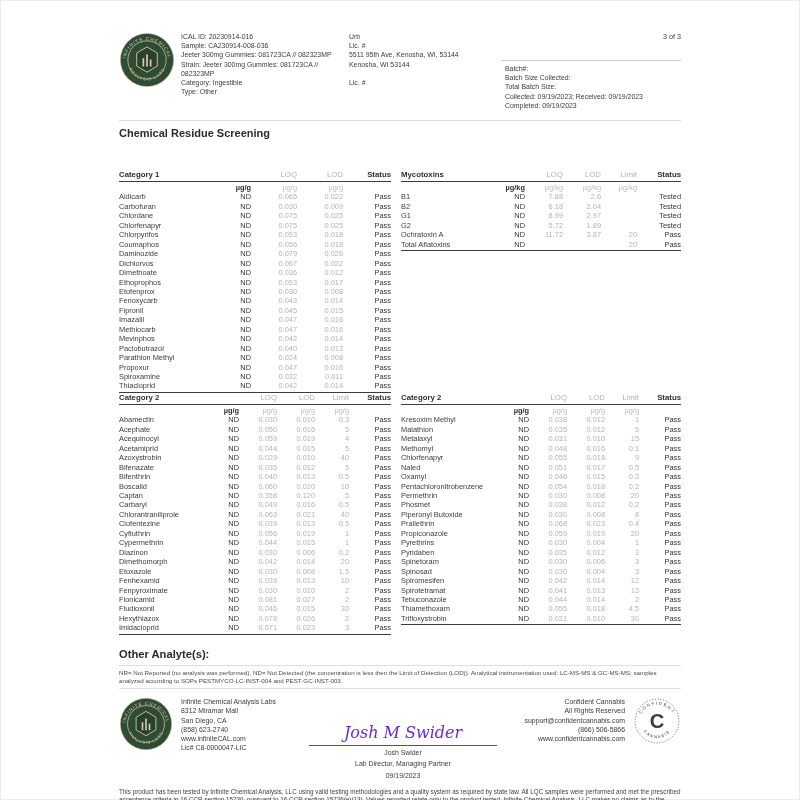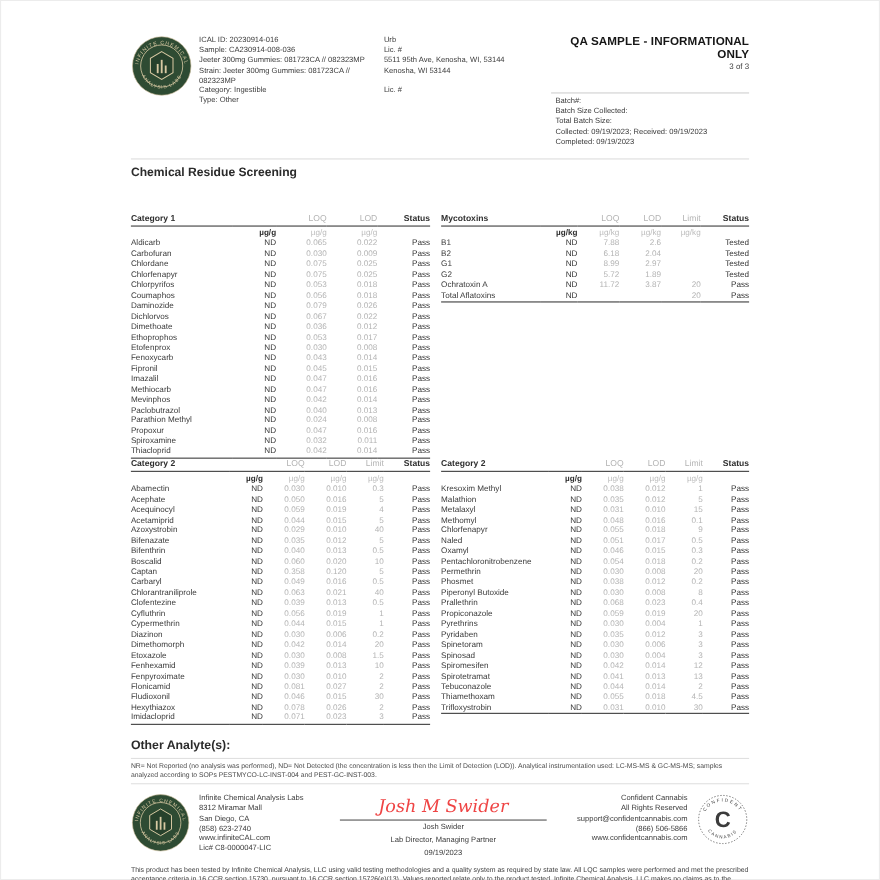--- a/index.html
+++ b/index.html
@@ -52,22 +52,22 @@
   
   .oa-title{font-size:11.2px;font-weight:600;color:#2b2b2b;margin:13px 0 5px 0;}
   .fineprint{font-size:6.2px;line-height:8.2px;color:#4a4a4a;border-top:1px solid #e0e0e0;
              border-bottom:1px solid #e0e0e0;padding:3px 0;}
 
   
   .footer{display:flex;align-items:flex-start;margin-top:8px;}
   .f-logo{flex:0 0 54px;margin-right:8px;}
   .f-lab{font-size:6.9px;line-height:9.2px;width:122px;}
   .f-sig{width:188px;text-align:center;margin:0 6px;}
-  .sig-script{font-family:"DejaVu Serif",serif;font-style:italic;font-size:16px;color:#ef4444;
-              border-bottom:1.2px solid #555;padding:2px 0 3px 0;}
+  .sig-script{font-family:"DejaVu Serif",serif;font-style:italic;font-size:16px;color:#6d28d9;
+              border-bottom:1.2px solid #555;padding:2px 0 3px 0;margin-top:24px;}
   .sig-name{font-size:6.9px;line-height:9.2px;margin-top:2px;}
   .f-cc{font-size:6.9px;line-height:9.2px;text-align:right;flex:1 1 auto;margin-right:8px;}
   .f-cclogo{flex:0 0 48px;}
 
   .disclaimer{font-size:6.3px;line-height:8.3px;color:#3f3f3f;margin-top:8px;}
 </style>
 </head>
 <body>
 
 <div class="page">
@@ -108,21 +108,20 @@
             <div>Urb</div>
             <div>Lic. #</div>
             <div>5511 95th Ave, Kenosha, WI, 53144</div>
             <div>Kenosha, WI 53144</div>
             <div>&nbsp;</div>
             <div>Lic. #</div>
           </div>
       </div>
     </div>
     <div class="hdr-right">
-      <div class="qa">QA SAMPLE - INFORMATIONAL ONLY</div>
       <div class="pageinfo">3 of 3</div>
       <div class="batch-lines">
           <div>Batch#:</div>
           <div>Batch Size Collected:</div>
           <div>Total Batch Size:</div>
           <div>Collected: 09/19/2023; Received: 09/19/2023</div>
           <div>Completed: 09/19/2023</div>
         </div>
     </div>
   </div>

